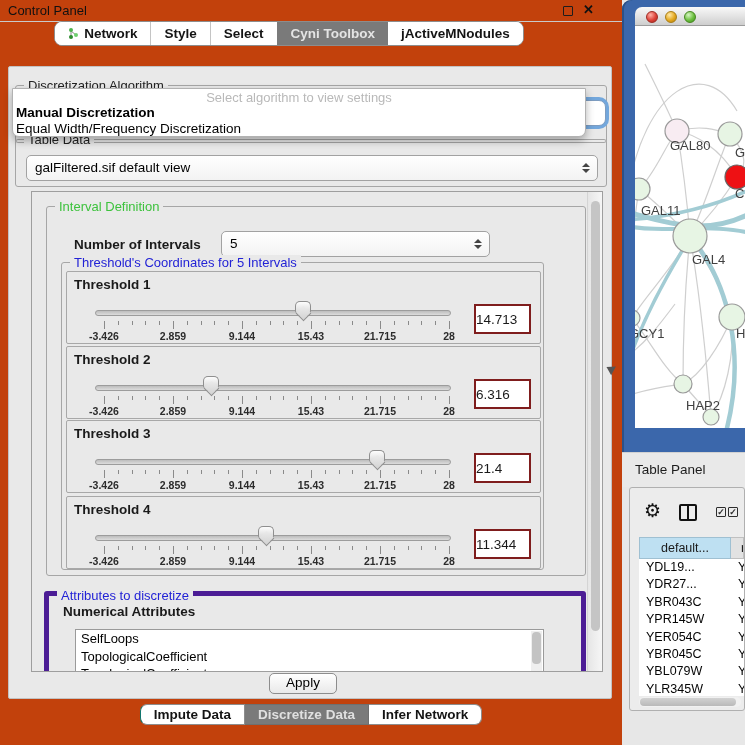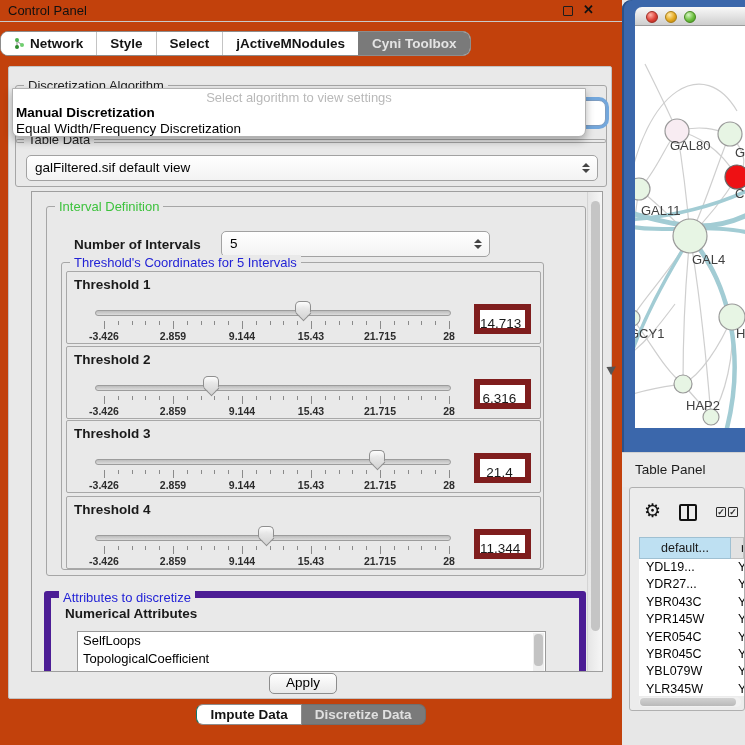--- a/index.html
+++ b/index.html
@@ -7,21 +7,21 @@
   body { font-family:"Liberation Sans", sans-serif; background:#e7e7e7; position:relative; color:#1a1a1a; }
 
   
   .control-panel { position:absolute; left:0; top:0; width:622px; height:745px; background:#c2410c; }
   .cp-titlebar { position:absolute; left:0; top:0; width:622px; height:22px;
 romance    background:linear-gradient(#efefef,#e0e0e0); border-bottom:1px solid #c9c9c9; }
   .cp-title { position:absolute; left:8px; top:3px; font-size:13px; color:#111; }
   .float-btn { position:absolute; left:563px; top:6px; width:10px; height:10px; border:1.6px solid #1d1d1d; border-radius:1px; }
   .close-btn { position:absolute; left:583px; top:2px; font-size:13px; font-weight:bold; color:#111; }
 
-  .tabbar { position:absolute; left:0; top:31px; width:578px; display:flex; justify-content:flex-start; }
+  .tabbar { position:absolute; left:0; top:21px; width:578px; display:flex; justify-content:center; }
   .tabgroup { display:flex; border:1px solid #8d8d8d; border-radius:8px; overflow:hidden; background:#fff; height:25px; }
   .tab { display:flex; align-items:center; gap:5px; padding:0 13px; font-size:13.5px; font-weight:bold; color:#141414; border-left:1px solid #c4c4c4; background:#fff; }
   .tab:first-child { border-left:none; }
   .tab.sel { background:var(--selected-tab-bg,#7a7a7a); color:#e4e4e4; border-left-color:var(--selected-tab-bg,#7a7a7a); }
   .tab.sel + .tab { border-left:none; }
 
   .outer-panel { position:absolute; left:8px; top:66px; width:604px; height:633px;
     background:#e9e9e9; border:1px solid #c2c2c2; border-radius:2px; }
 
   .group { position:absolute; border:1px solid #a6a6a6; border-radius:3px; }
@@ -66,24 +66,24 @@
   .knob { position:absolute; top:29px; width:16px; height:12px; border:1px solid #8f8f8f; border-bottom:none;
     border-radius:5px 5px 2px 2px; background:linear-gradient(#fdfdfd,#d8d8d8); z-index:2; }
   .knob:after { content:""; position:absolute; left:2px; top:6px; width:10px; height:10px;
     background:linear-gradient(135deg,#ececec,#d2d2d2); border:1px solid #8f8f8f; border-top:none; border-left:none;
     transform:rotate(45deg); }
   .ticks { position:absolute; left:37px; top:49px; width:345px; height:8px; }
   .tick { position:absolute; top:0; width:1px; height:4px; background:#8a8a8a; }
   .tick.major { height:8px; }
   .ticklabels { position:absolute; left:37px; top:58px; width:345px; height:11px; font-size:10.5px; font-weight:bold; color:#2c2c2c; }
   .ticklab { position:absolute; transform:translateX(-50%); white-space:nowrap; }
-  .valuebox { position:absolute; right:9px; top:32px; width:57px; height:30px; background:#fff; border:6px solid #7f1d1d;
-    font-size:13.5px; text-align:center; line-height:28px; padding-right:6px; }
-
-  .attr-fs { position:absolute; left:12px; top:399px; width:542px; height:110px; border:7px solid #4c1d95; border-radius:3px; background:#e9e9e9; }
+  .valuebox { position:absolute; right:9px; top:32px; width:57px; height:30px; background:#fff; border:2px solid #7f1d1d;
+    font-size:13.5px; text-align:left; line-height:28px; padding-right:6px; }
+
+  .attr-fs { position:absolute; left:12px; top:399px; width:542px; height:110px; border:5px solid #4c1d95; border-radius:3px; background:#e9e9e9; }
   .attr-header { position:absolute; left:14px; top:8px; font-size:13.5px; font-weight:bold; }
   .attr-list { position:absolute; left:26px; top:33px; width:469px; height:70px; background:#fff; border:1px solid #9a9a9a; overflow:hidden; }
   .attr-item { font-size:13px; line-height:17.5px; padding-left:5px; color:#000; }
   .list-vscroll { position:absolute; right:1px; top:1px; width:11px; height:44px; background:#efefef; }
   .list-vthumb { position:absolute; left:1px; top:1px; width:9px; height:32px; background:#c3c3c3; border-radius:4px; }
 
   .apply-btn { position:absolute; left:260px; top:606px; width:68px; height:21px;
     background:linear-gradient(#ffffff,#e9e9e9); border:1px solid #8d8d8d; border-radius:5px;
     font-size:13.5px; text-align:center; line-height:18px; color:#000; }
 
@@ -151,22 +151,22 @@
           <line x1="3" y1="3" x2="3" y2="10" stroke="#8a8a8a"></line>
             <line x1="3" y1="4" x2="8" y2="8" stroke="#8a8a8a"></line>
           <circle cx="3" cy="3" r="2" fill="#4db34d"></circle>
             <circle cx="3" cy="10" r="2" fill="#2e8b2e"></circle>
             <circle cx="8" cy="8" r="2" fill="#6fcf6f"></circle>
         </svg>
         <span>Network</span>
       </div>
       <div class="tab">Style</div>
       <div class="tab">Select</div>
+      <div class="tab sel">Cyni Toolbox</div>
       <div class="tab">jActiveMNodules</div>
-      <div class="tab sel">Cyni Toolbox</div>
     </div>
   </div>
 
   <div class="outer-panel">
     <div class="group disc-group">
       <span class="glabel">Discretization Algorithm</span>
       <div class="disc-combo"></div>
     </div>
 
     <div class="group td-group">
@@ -391,20 +391,21 @@
 
   <div class="popup">
     <div class="popup-prompt">Select algorithm to view settings</div>
     <div class="popup-item bold">Manual Discretization</div>
     <div class="popup-item">Equal Width/Frequency Discretization</div>
   </div>
 
   <div class="bottom-tabs">
     <div class="btab">Impute Data</div>
     <div class="btab sel">Discretize Data</div>
+    <div class="btab">Infer Network</div>
   </div>
 
   <div class="cursor"></div>
 </div>
 
 <div class="net-window">
   <div class="net-titlebar">
     <div class="lights">
       <div class="light red"></div>
       <div class="light yellow"></div>

